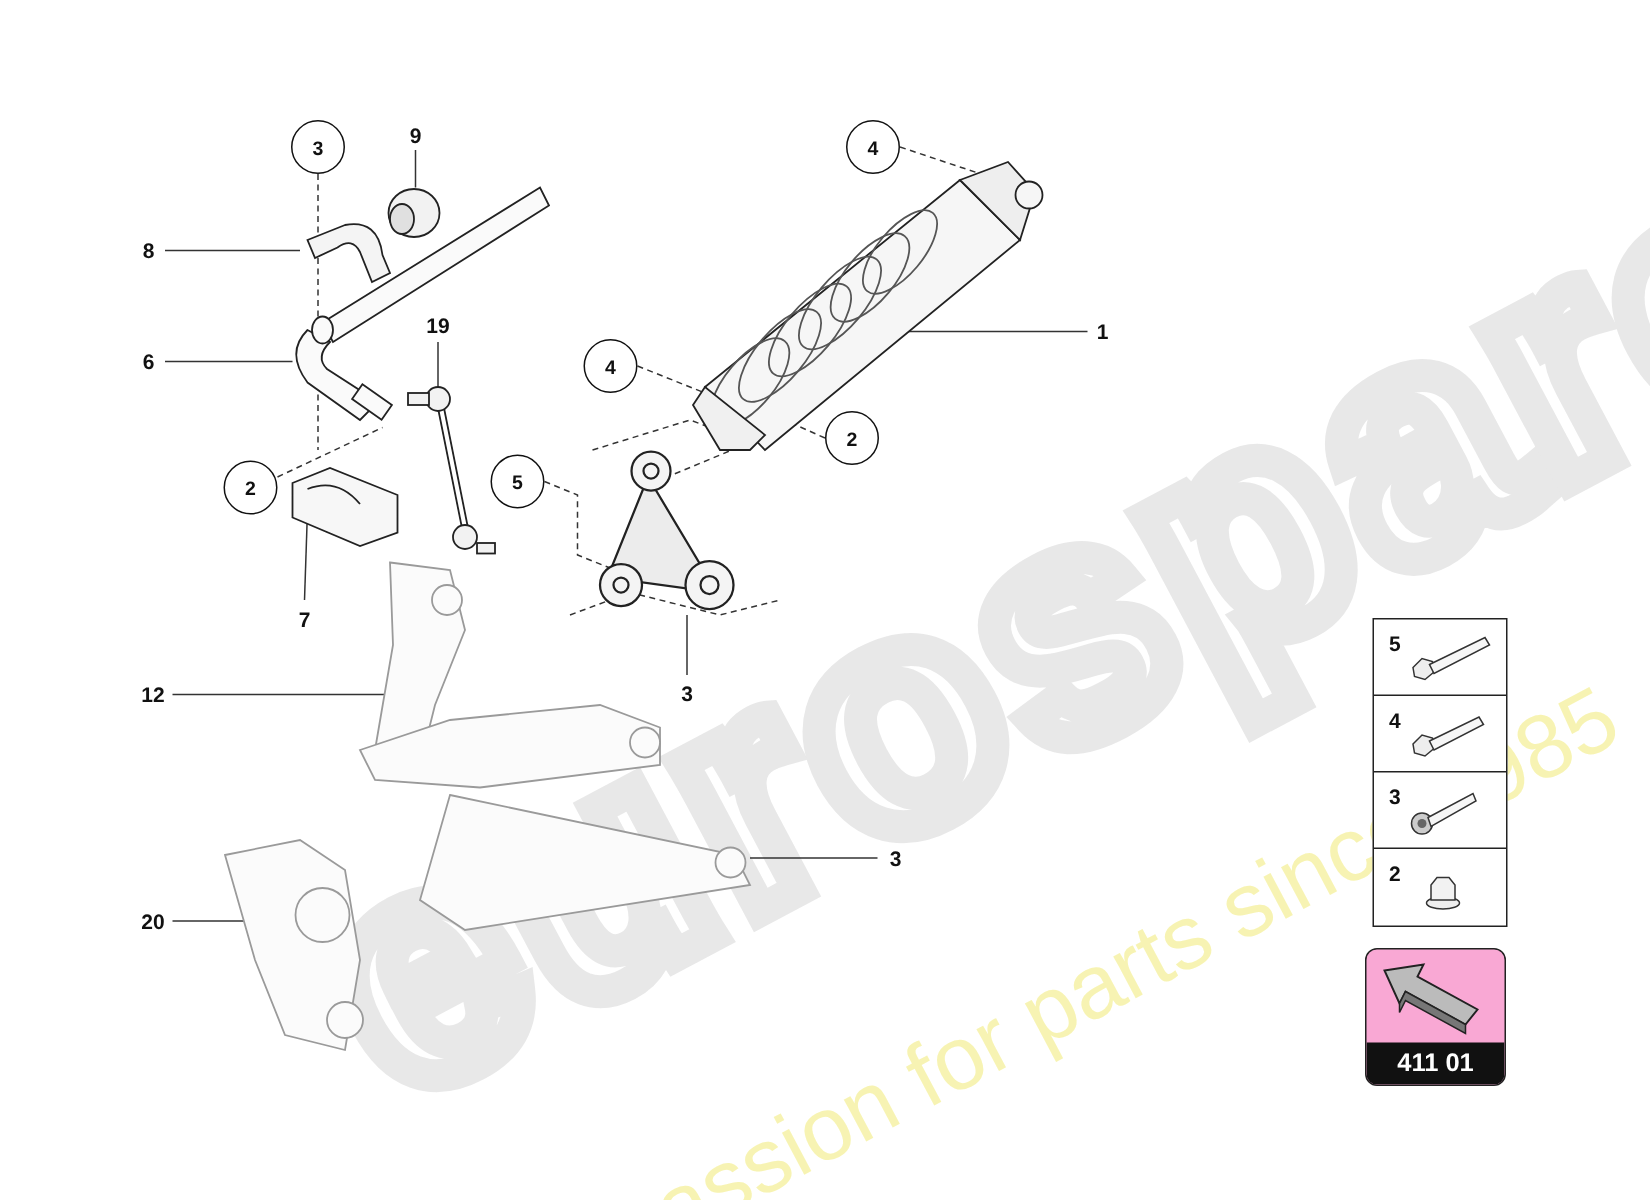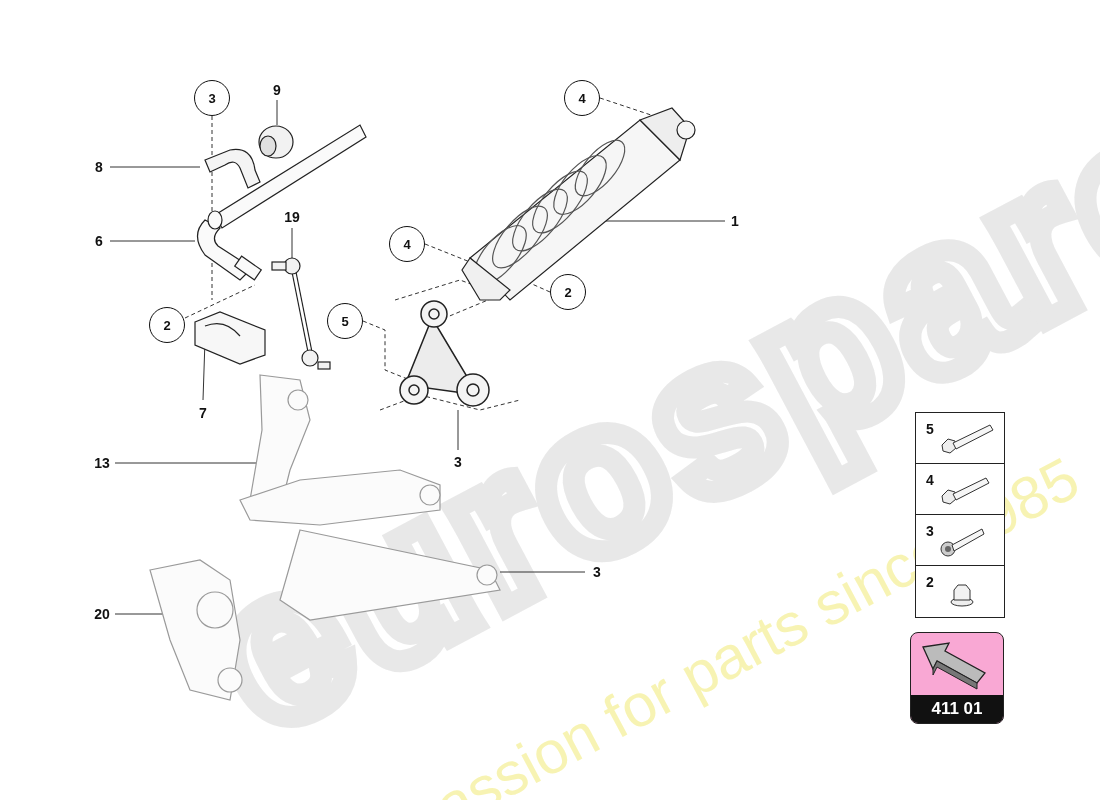--- a/index.html
+++ b/index.html
@@ -127,21 +127,21 @@
   <div class="circ" style="left:582px;top:98px">4</div>
   <div class="circ" style="left:407px;top:244px">4</div>
   <div class="circ" style="left:345px;top:321px">5</div>
   <div class="lbl" style="left:99px;top:241px">6</div>
   <div class="lbl" style="left:203px;top:413px">7</div>
   <div class="lbl" style="left:99px;top:167px">8</div>
   <div class="lbl" style="left:277px;top:90px">9</div>
   <div class="lbl" style="left:292px;top:217px">19</div>
   <div class="lbl" style="left:458px;top:462px">3</div>
   <div class="lbl" style="left:102px;top:614px">20</div>
-  <div class="lbl" style="left:102px;top:463px">13</div>
+  <div class="lbl" style="left:102px;top:463px">12</div>
   <div class="lbl" style="left:597px;top:572px">3</div>
 
   <div id="legend">
     <div class="cell">
       <span class="num">5</span>
       <svg width="60" height="40">
         <polygon points="6,26 12,20 19,22 20,29 14,34 7,32" fill="#eee" stroke="#333"></polygon>
         <path d="M17,24 L54,6 L57,11 L20,30 Z" fill="#f6f6f6" stroke="#333"></path>
       </svg>
     </div>

